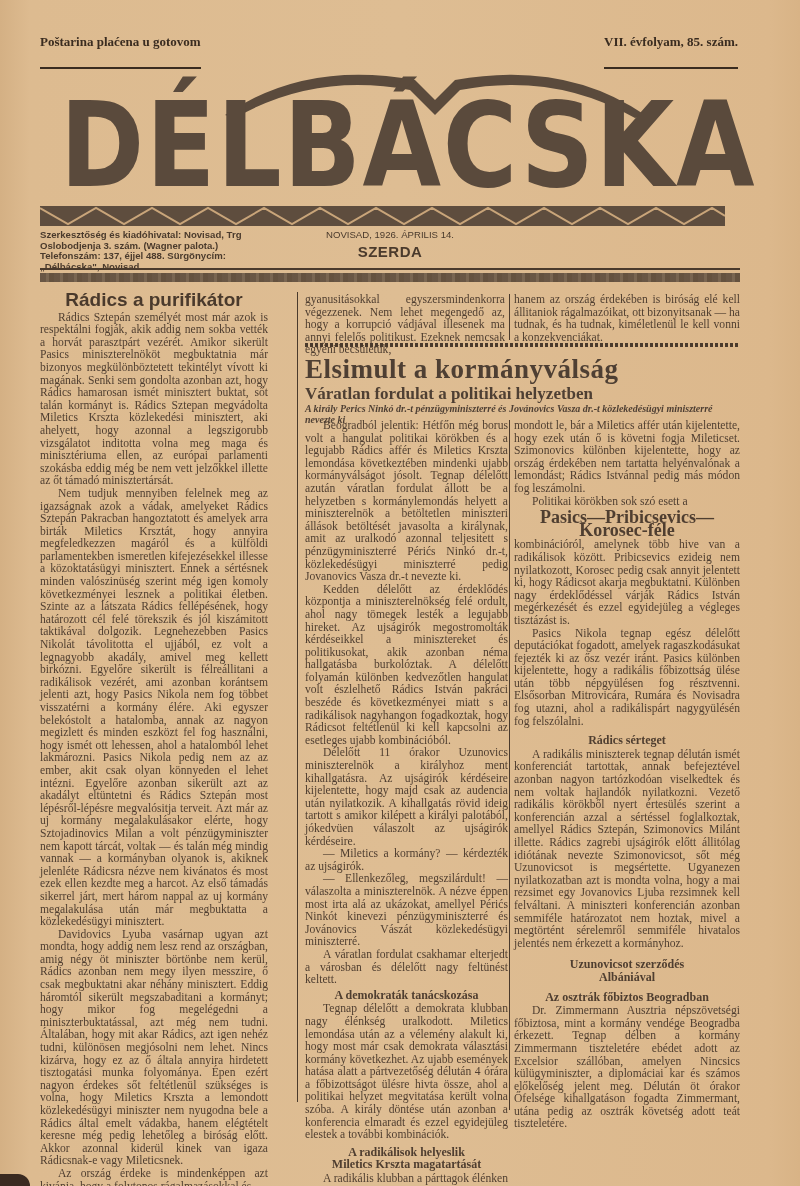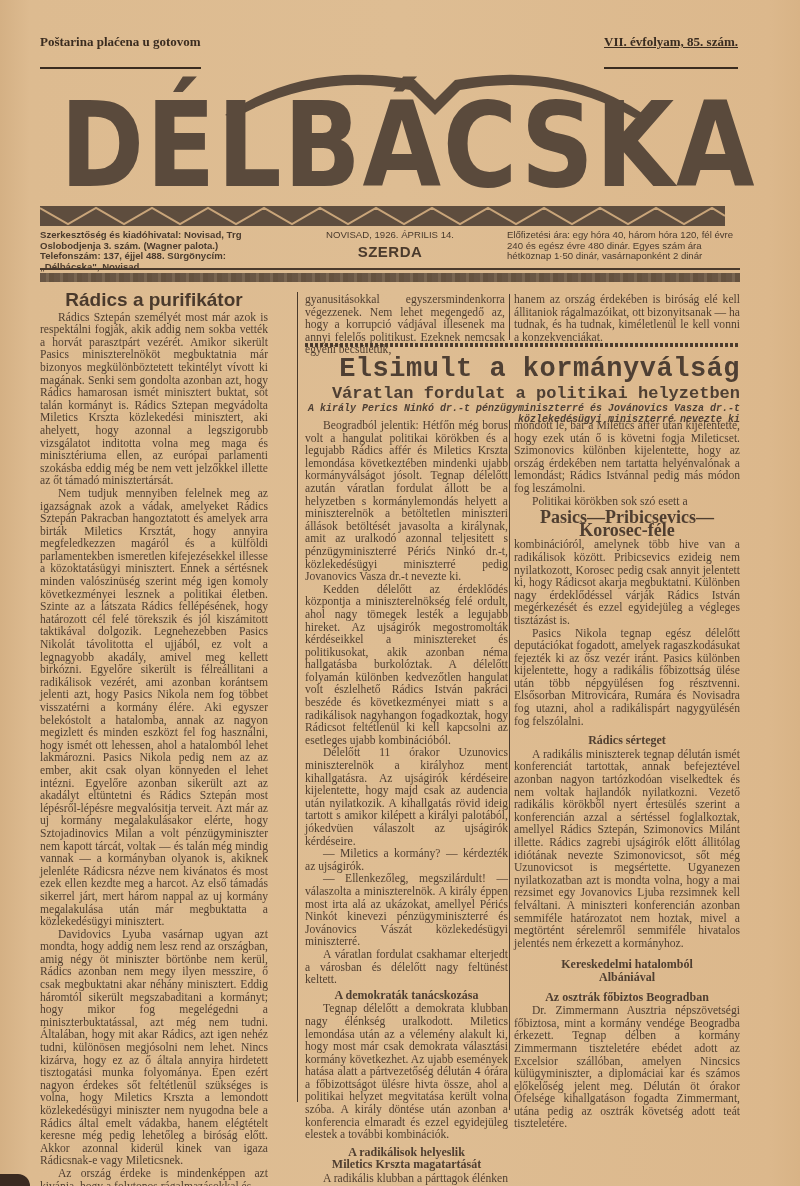--- a/index.html
+++ b/index.html
@@ -3,21 +3,21 @@
 <meta charset="utf-8">
 <style>
   html,body{margin:0;padding:0;}
   body{width:800px;height:1186px;background:#dcb98e;position:relative;overflow:hidden;
     font-family:"Liberation Serif","DejaVu Serif",serif;color:#4a3a2c;}
   .page{position:absolute;left:0;top:0;width:800px;height:1186px;
     background:linear-gradient(90deg,#d4b084 0px,#ddbb90 30px,#debd93 400px,#dcb88c 770px,#d8b386 800px);}
   .topline{position:absolute;top:34px;font-size:13px;font-weight:bold;color:#3a2c20;
     border-bottom:2px solid #3a2c20;padding-bottom:17px;}
   .topline.left{left:40px;}
-  .topline.right{right:62px;text-decoration:underline;}
+  .topline.right{right:62px;}
   .masthead{position:absolute;left:60px;top:60px;width:680px;height:150px;}
   .mast-title{position:absolute;left:0;top:30px;width:640px;height:110px;
     font-family:"DejaVu Sans",sans-serif;font-weight:bold;font-size:118px;line-height:110px;
     letter-spacing:2px;color:#5a4a3c;text-align:center;transform:scaleX(0.86);transform-origin:left;
     white-space:nowrap;}
   .mast-arc{position:absolute;left:155px;top:0px;width:440px;height:60px;}
   .zigzag{position:absolute;left:40px;top:206px;width:685px;height:20px;}
   .infobar{position:absolute;top:230px;font-size:9.6px;line-height:10.5px;font-weight:bold;color:#4a3a2c;font-family:"Liberation Sans",sans-serif;}
   .info-left{left:40px;width:225px;}
   .info-center{left:325px;width:130px;text-align:center;font-weight:normal;}
@@ -30,21 +30,21 @@
   .col p{margin:0;text-indent:18px;}
   .col1{left:40px;top:294px;width:228px;}
   .col2top{left:305px;top:294px;width:200px;}
   .col3top{left:514px;top:294px;width:226px;}
   .col2{left:305px;top:420px;width:203px;}
   .col3{left:514px;top:420px;width:226px;}
   .vrule{position:absolute;width:1px;background:#4a3a2c;}
   .h-art1{font-family:"Liberation Sans",sans-serif;font-size:19px;font-weight:bold;text-align:center;margin:0 0 5px 0;color:#4a3a2c;}
   .wavy{position:absolute;left:305px;top:343px;width:435px;height:4px;
     background:repeating-linear-gradient(90deg,#4a3a2c 0 3px,transparent 3px 5px);}
-  .big-head{position:absolute;left:305px;top:354px;width:435px;text-align:right;font-family:Liberation Mono, monospace;color:#4e3f33;}
+  .big-head{position:absolute;left:305px;top:354px;width:435px;text-align:left;font-family:Liberation Serif, serif;color:#4e3f33;}
   .big-head .h1{font-size:27px;font-weight:bold;line-height:30px;letter-spacing:.5px;}
   .big-head .h2{font-size:17px;font-weight:bold;line-height:19px;}
   .big-head .h3{font-size:10px;font-weight:bold;line-height:11px;font-style:italic;}
   .sub{font-weight:bold;text-align:center;margin:2px 0;font-size:12px;}
   .sub.right{text-align:center;}
   .sub.big{font-size:18px;text-align:center;margin:3px 0;}
   .smudge{position:absolute;left:600px;top:448px;width:120px;height:30px;background:radial-gradient(ellipse,rgba(110,90,70,.12),transparent 70%);}
   .corner-shadow{position:absolute;left:0;bottom:0;width:30px;height:12px;background:#3a2a20;border-top-right-radius:30px;}
 </style>
 </head>
@@ -65,21 +65,20 @@
   <svg class="zigzag" viewBox="0 0 685 20" preserveAspectRatio="none">
     <rect x="0" y="0" width="685" height="20" fill="#5e4d3e"></rect>
     <path d="M0 2 L28 18 L56 2 L84 18 L112 2 L140 18 L168 2 L196 18 L224 2 L252 18 L280 2 L308 18 L336 2 L364 18 L392 2 L420 18 L448 2 L476 18 L504 2 L532 18 L560 2 L588 18 L616 2 L644 18 L672 2 L685 10" stroke="#c9a57a" stroke-width="2" fill="none"></path>
   </svg>
 
   <div class="infobar info-left">Szerkesztőség és kiadóhivatal: Novisad, Trg Oslobodjenja 3. szám. (Wagner palota.) Telefonszám: 137, éjjel 488. Sürgönycím: „Délbácska", Novisad</div>
   <div class="infobar info-center">
     <span>NOVISAD, 1926. ÁPRILIS 14.</span>
     <span class="day">SZERDA</span>
   </div>
-  <div class="infobar info-right">Előfizetési ára: egy hóra 40, három hóra 120, fél évre 240 és egész évre 480 dinár. Egyes szám ára hétköznap 1·50 dinár, vasárnaponként 2 dinár</div>
 
   <div class="rule1"></div>
   <div class="rule2"></div>
 
   <div class="col col1">
     <div class="h-art1">Rádics a purifikátor</div>
     <p>Rádics Sztepán személyét most már azok is respektálni fogják, akik addig nem sokba vették a horvát parasztpárt vezérét. Amikor sikerült Pasics miniszterelnököt megbuktatnia már bizonyos megkülönböztetett tekintélyt vívott ki magának. Senki sem gondolta azonban azt, hogy Rádics hamarosan ismét minisztert buktat, sőt talán kormányt is. Rádics Sztepan megvádolta Miletics Krszta közlekedési minisztert, aki ahelyett, hogy azonnal a legszigorubb vizsgálatot inditotta volna meg maga és minisztériuma ellen, az európai parlamenti szokásba eddig még be nem vett jelzőkkel illette az őt támadó minisztertársát.</p>
     <p>Nem tudjuk mennyiben felelnek meg az igazságnak azok a vádak, amelyeket Rádics Sztepán Pakracban hangoztatott és amelyek arra birták Miletics Krsztát, hogy annyira megfeledkezzen magáról és a külföldi parlamentekben ismeretlen kifejezésekkel illesse a közoktatásügyi minisztert. Ennek a sértésnek minden valószinüség szerint még igen komoly következményei lesznek a politikai életben. Szinte az a látszata Rádics fellépésének, hogy határozott cél felé törekszik és jól kiszámitott taktikával dolgozik. Legnehezebben Pasics Nikolát távolitotta el ujjából, ez volt a legnagyobb akadály, amivel meg kellett birkózni. Egyelőre sikerült is félreállitani a radikálisok vezérét, ami azonban korántsem jelenti azt, hogy Pasics Nikola nem fog többet visszatérni a kormány élére. Aki egyszer belekóstolt a hatalomba, annak az nagyon megizlett és minden eszközt fel fog használni, hogy ismét ott lehessen, ahol a hatalomból lehet lakmározni. Pasics Nikola pedig nem az az ember, akit csak olyan könnyeden el lehet intézni. Egyelőre azonban sikerült azt az akadályt eltüntetni és Rádics Sztepán most lépésről-lépésre megvalósitja terveit. Azt már az uj kormány megalakulásakor elérte, hogy Sztojadinovics Milan a volt pénzügyminiszter nem kapott tárcát, voltak — és talán még mindig vannak — a kormányban olyanok is, akiknek jelenléte Rádicsra nézve nem kivánatos és most ezek ellen kezdte meg a harcot. Az első támadás sikerrel járt, mert három nappal az uj kormány megalakulása után már megbuktatta a közlekedésügyi minisztert.</p>
     <p>Davidovics Lyuba vasárnap ugyan azt mondta, hogy addig nem lesz rend az országban, amig négy öt miniszter börtönbe nem kerül, Rádics azonban nem megy ilyen messzire, ő csak megbuktatni akar néhány minisztert. Eddig háromtól sikerült megszabaditani a kormányt; hogy mikor fog megelégedni a miniszterbuktatással, azt még nem tudni. Általában, hogy mit akar Rádics, azt igen nehéz tudni, különösen megjósolni nem lehet. Nincs kizárva, hogy ez az ő általa annyira hirdetett tisztogatási munka folyománya. Épen ezért nagyon érdekes sőt feltétlenül szükséges is volna, hogy Miletics Krszta a lemondott közlekedésügyi miniszter nem nyugodna bele a Rádics által emelt vádakba, hanem elégtételt keresne még pedig lehetőleg a biróság előtt. Akkor azonnal kiderül kinek van igaza Rádicsnak-e vagy Mileticsnek.</p>
     <p>Az ország érdeke is mindenképpen azt kivánja, hogy a folytonos rágalmazásokkal és</p>
@@ -101,21 +100,21 @@
     <div class="h1">Elsimult a kormányválság</div>
     <div class="h2">Váratlan fordulat a politikai helyzetben</div>
     <div class="h3">A király Perics Ninkó dr.-t pénzügyminiszterré és Jovánovics Vasza dr.-t közlekedésügyi miniszterré nevezte ki</div>
   </div>
 
   <div class="col col2">
     <p>Beogradból jelentik: Hétfőn még borus volt a hangulat politikai körökben és a legujabb Rádics affér és Miletics Krszta lemondása következtében mindenki ujabb kormányválságot jósolt. Tegnap délelőtt azután váratlan fordulat állott be a helyzetben s kormánylemondás helyett a miniszterelnök a betöltetlen miniszteri állások betöltését javasolta a királynak, amit az uralkodó azonnal teljesitett s pénzügyminiszterré Périćs Ninkó dr.-t, közlekedésügyi miniszterré pedig Jovanovics Vasza dr.-t nevezte ki.</p>
     <p>Kedden délelőtt az érdeklődés központja a miniszterelnökség felé ordult, ahol nagy tömegek lesték a legujabb hireket. Az ujságirók megostromolták kérdéseikkel a minisztereket és politikusokat, akik azonban néma hallgatásba burkolóztak. A délelőtt folyamán különben kedvezőtlen hangulat volt észlelhető Rádics István pakráci beszéde és következményei miatt s a radikálisok nagyhangon fogadkoztak, hogy Rádicsot feltétlenül ki kell kapcsolni az esetleges ujabb kombinációból.</p>
     <p>Délelőtt 11 órakor Uzunovics miniszterelnök a királyhoz ment kihallgatásra. Az ujságirók kérdéseire kijelentette, hogy majd csak az audencia után nyilatkozik. A kihallgatás rövid ideig tartott s amikor kilépett a királyi palotából, jókedvüen válaszolt az ujságirók kérdéseire.</p>
     <p>— Miletics a kormány? — kérdezték az ujságirók.</p>
-    <p>— Ellenkezőleg, megszilárdult! — válaszolta a miniszterelnök. A király éppen most irta alá az ukázokat, amellyel Périćs Ninkót kinevezi pénzügyminiszterré és Jovánovics Vászát közlekedésügyi miniszterré.</p>
+    <p>— Ellenkezőleg, megszilárdult! — válaszolta a miniszterelnök. A nézve éppen most irta alá az ukázokat, amellyel Périćs Ninkót kinevezi pénzügyminiszterré és Jovánovics Vászát közlekedésügyi miniszterré.</p>
     <p>A váratlan fordulat csakhamar elterjedt a városban és délelőtt nagy feltünést keltett.</p>
     <div class="sub right">A demokraták tanácskozása</div>
     <p>Tegnap délelőtt a demokrata klubban nagy élénkség uralkodott. Miletics lemondása után az a vélemény alakult ki, hogy most már csak demokrata választási kormány következhet. Az ujabb események hatása alatt a pártvezetőség délután 4 órára a főbizottságot ülésre hivta össze, ahol a politikai helyzet megvitatása került volna szóba. A király döntése után azonban a konferencia elmaradt és ezzel egyidejüleg elestek a további kombinációk.</p>
     <div class="sub" style="margin-top:4px">
       <div>A radikálisok helyeslik</div>
       <div>Miletics Krszta magatartását</div>
     </div>
     <p>A radikális klubban a párttagok élénken tárgyalták a legutóbbi napok eseményeit. A képviselők nagyrésze helyeselte Miletics Krszta „férfias" magatartását, azzal érvelve, hogy Rádiccsal csak ilyen tónusban lehet beszélni.</p>
 
   </div>
@@ -124,21 +123,21 @@
 
   <div class="col col3">
     <p style="text-indent:0">mondott le, bár a Miletics affér után kijelentette, hogy ezek után ő is követni fogja Mileticset. Szimonovics különben kijelentette, hogy az ország érdekében nem tartatta helyénvalónak a lemondást; Rádics Istvánnal pedig más módon fog leszámolni.</p>
     <p>Politikai körökben sok szó esett a</p>
     <div class="sub big">Pasics—Pribicsevics—Korosec-féle</div>
     <p style="text-indent:0">kombinációról, amelynek több hive van a radikálisok között. Pribicsevics ezideig nem nyilatkozott, Korosec pedig csak annyit jelentett ki, hogy Rádicsot akarja megbuktatni. Különben nagy érdeklődéssel várják Rádics István megérkezését és ezzel egyidejüleg a végleges tisztázást is.</p>
     <p>Pasics Nikola tegnap egész délelőtt deputációkat fogadott, amelyek ragaszkodásukat fejezték ki az ősz vezér iránt. Pasics különben kijelentette, hogy a radikális főbizottság ülése után több népgyülésen fog résztvenni. Elsősorban Mitrovicára, Rumára és Novisadra fog utazni, ahol a radikálispárt nagygyülésén fog felszólalni.</p>
     <div class="sub right" style="margin-top:6px">Rádics sérteget</div>
     <p>A radikális miniszterek tegnap délután ismét konferenciát tartottak, annak befejeztével azonban nagyon tartózkodóan viselkedtek és nem voltak hajlandók nyilatkozni. Vezető radikális körökből nyert értesülés szerint a konferencián azzal a sértéssel foglalkoztak, amellyel Rádics Sztepán, Szimonovics Milánt illette. Rádics zagrebi ujságirók előtt állitólag idiótának nevezte Szimonovicsot, sőt még Uzunovicsot is megsértette. Ugyanezen nyilatkozatban azt is mondta volna, hogy a mai rezsimet egy Jovanovics Ljuba rezsimnek kell felváltani. A miniszteri konferencián azonban semmiféle határozatot nem hoztak, mivel a megtörtént sérelemről semmiféle hivatalos jelentés nem érkezett a kormányhoz.</p>
     <div class="sub right" style="margin-top:8px">
-      <div>Kereskedelmi hatalomból</div>
+      <div>Uzunovicsot szerződés</div>
       <div>Albániával</div>
     </div>
     <div class="sub right" style="margin-top:7px">Az osztrák főbiztos Beogradban</div>
     <p>Dr. Zimmermann Ausztria népszövetségi főbiztosa, mint a kormány vendége Beogradba érkezett. Tegnap délben a kormány Zimmermann tiszteletére ebédet adott az Excelsior szállóban, amelyen Nincsics külügyminiszter, a diplomáciai kar és számos előkelőség jelent meg. Délután öt órakor Őfelsége kihallgatáson fogadta Zimmermant, utána pedig az osztrák követség adott teát tiszteletére.</p>
   </div>
 
   <div class="smudge"></div>
   <div class="corner-shadow"></div>
 </div>
 

